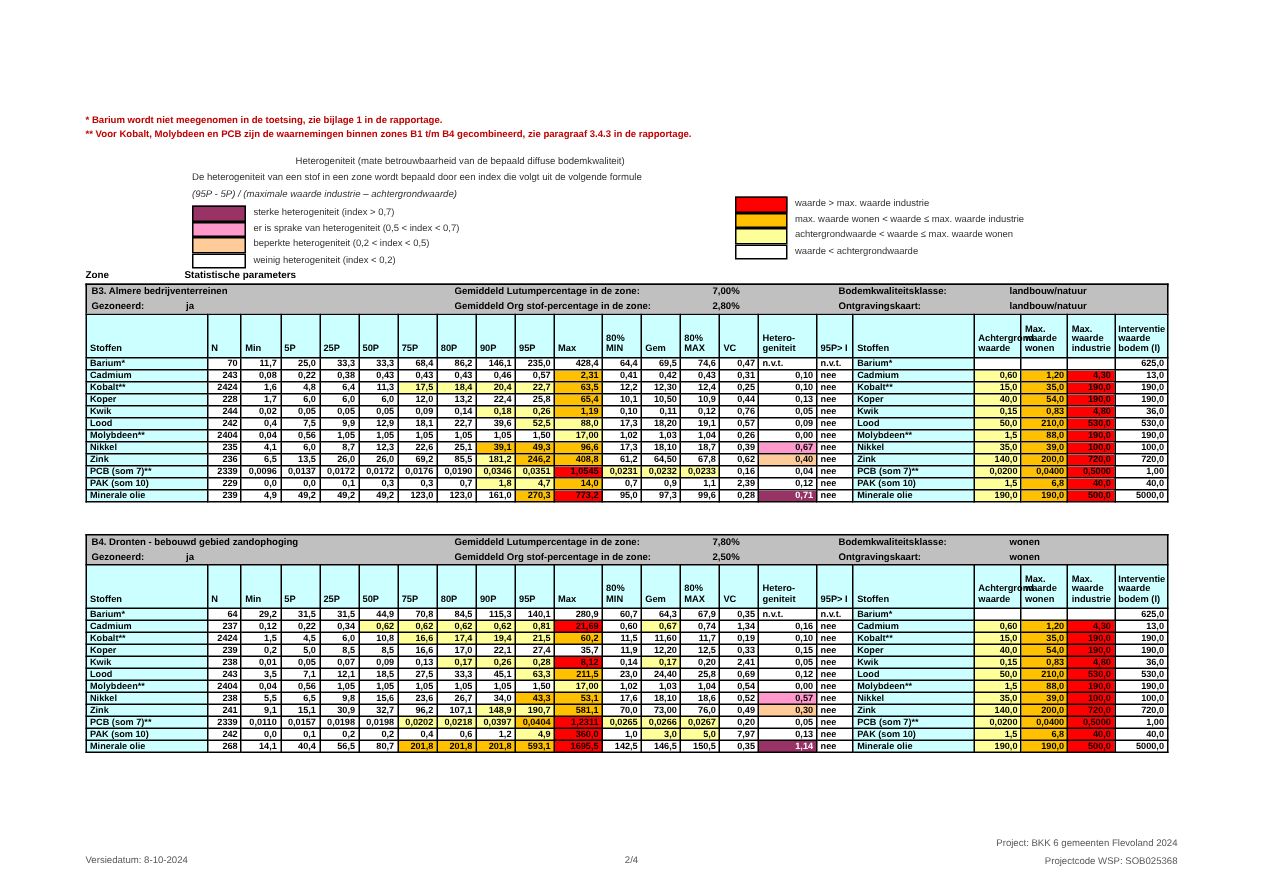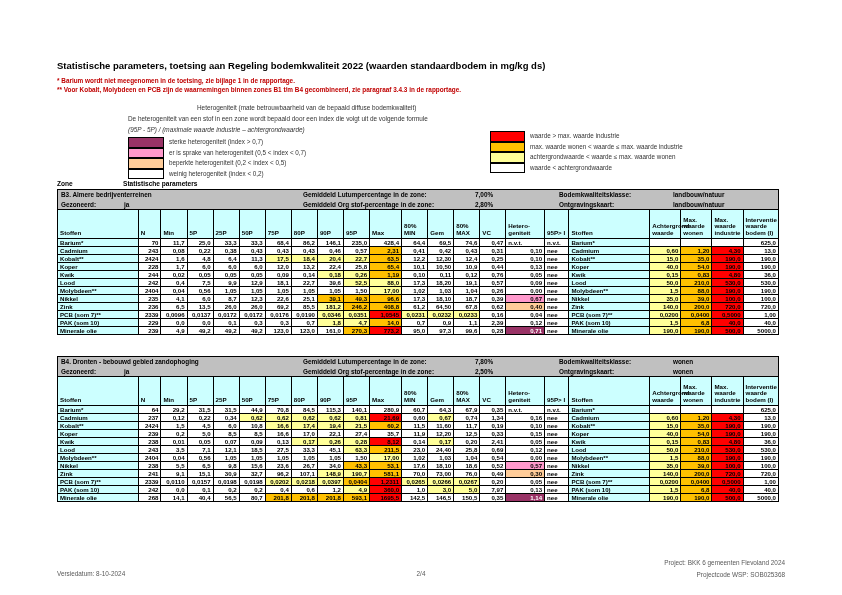--- a/index.html
+++ b/index.html
@@ -44,21 +44,20 @@
   .footer{font-size:6.4px;color:#595959;}
   #footer-left{left:57px;top:570px;}
   #footer-center{left:0;right:0;top:570px;text-align:center;}
   #footer-right{right:57px;top:557px;text-align:right;line-height:12px;}
 </style>
 </head>
 <body>
 
 <div class="page">
 
-  <div class="abs" id="title">Statistische parameters, toetsing aan Regeling bodemkwaliteit 2022 (waarden standaardbodem in mg/kg ds)</div>
   <div class="abs note" id="note1">* Barium wordt niet meegenomen in de toetsing, zie bijlage 1 in de rapportage.</div>
   <div class="abs note" id="note2">** Voor Kobalt, Molybdeen en PCB zijn de waarnemingen binnen zones B1 t/m B4 gecombineerd, zie paragraaf 3.4.3 in de rapportage.</div>
 
   <div class="abs hettext" id="het-title">Heterogeniteit (mate betrouwbaarheid van de bepaald diffuse bodemkwaliteit)</div>
   <div class="abs hettext" id="het-sub">De heterogeniteit van een stof in een zone wordt bepaald door een index die volgt uit de volgende formule</div>
   <div class="abs hettext" id="het-formula">(95P - 5P) / (maximale waarde industrie – achtergrondwaarde)</div>
 
   <div class="abs" id="het-legend">
       <div class="legend-row">
         <span class="swatch" style="background: rgb(153, 51, 102);"></span>

